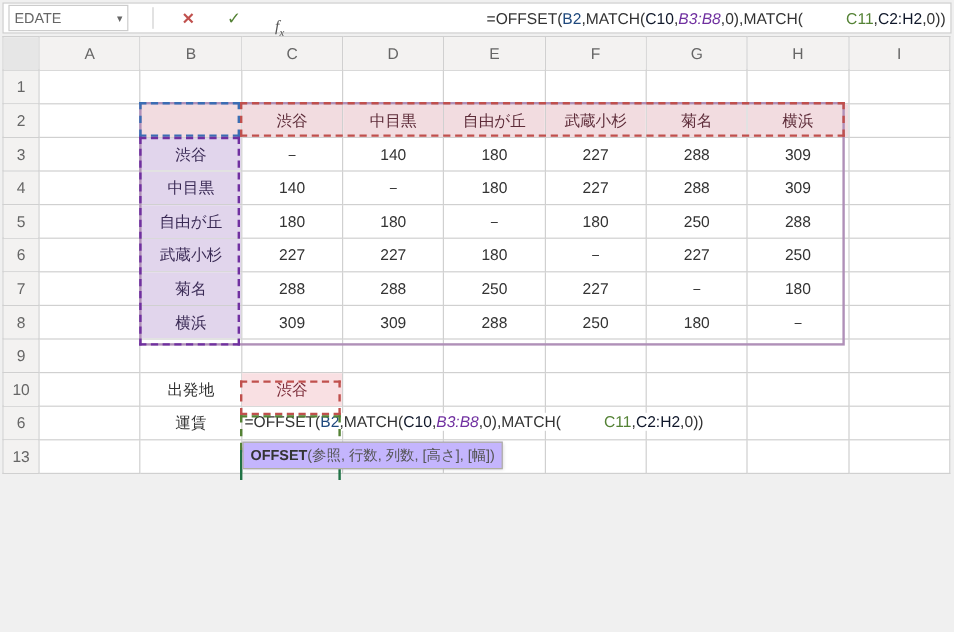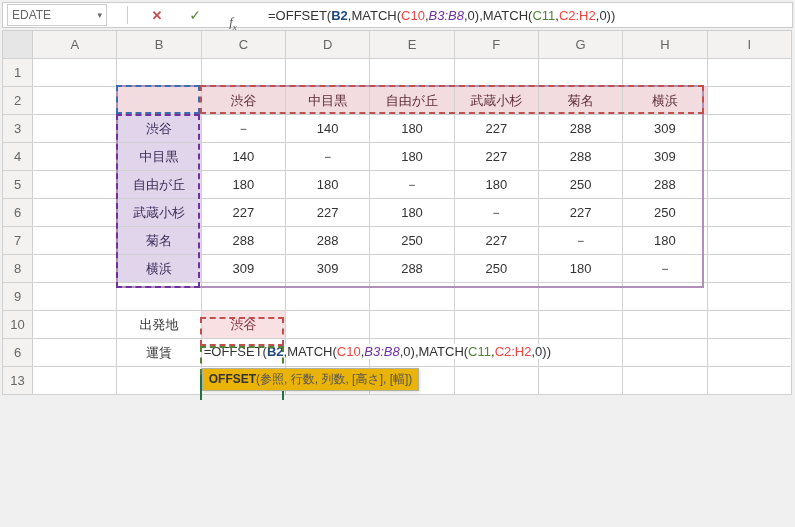--- a/index.html
+++ b/index.html
@@ -13,20 +13,21 @@
   
   .formula-bar {
     display: flex;
     align-items: center;
     background: #fff;
     border: 1px solid #ccc;
     height: 26px;
     box-sizing: border-box;
     gap: 20px;
     padding: 0 4px;
+    text-align: right;
   }
   .name-box {
     width: 90px;
     height: 20px;
     border: 1px solid #ccc;
     background: #fff;
     display: flex;
     align-items: center;
     justify-content: space-between;
     padding: 0 4px;
@@ -55,23 +56,23 @@
   .fb-btn.cancel { color: #c0504d; font-weight: bold; }
   .fb-btn.enter  { color: #548235; font-size: 14px; }
   .fx-icon { font-style: italic; font-family: "Times New Roman", serif; color: #555; margin-top: 16px; }
   .formula-input {
     flex: 1;
     font-size: 13px;
     padding-left: 6px;
     white-space: nowrap;
     overflow: hidden;
   }
-  .tok-blue   { color: #1f497d; font-weight: bold; }
-  .tok-red    { color: #ef4444; }
-  .tok-green  { color: #548235; }
+  .tok-blue   { color: #1f497d; }
+  .tok-red    { color: #0f172a; }
+  .tok-green  { color: #548235; margin-left: 36px; }
   .tok-purple { color: #7030a0; font-style: italic; }
 
   
   .grid {
     border-collapse: collapse;
     table-layout: fixed;
     background: #fff;
     width: 790px;
     margin-top: 2px;
   }
@@ -157,21 +158,21 @@
     z-index: 3;
     background: #fff;
     padding-right: 2px;
   }
   
   .tooltip {
     position: absolute;
     left: 0;
     top: 100%;
     margin-top: 2px;
-    background: #eab308;
+    background: #c4b5fd;
     border: 1px solid #b0b0a0;
     color: #555;
     font-size: 12px;
     padding: 2px 6px;
     white-space: nowrap;
     z-index: 10;
     box-shadow: 1px 1px 3px rgba(0,0,0,0.15);
   }
   .tooltip b { font-weight: bold; color: #333; }
 </style>

